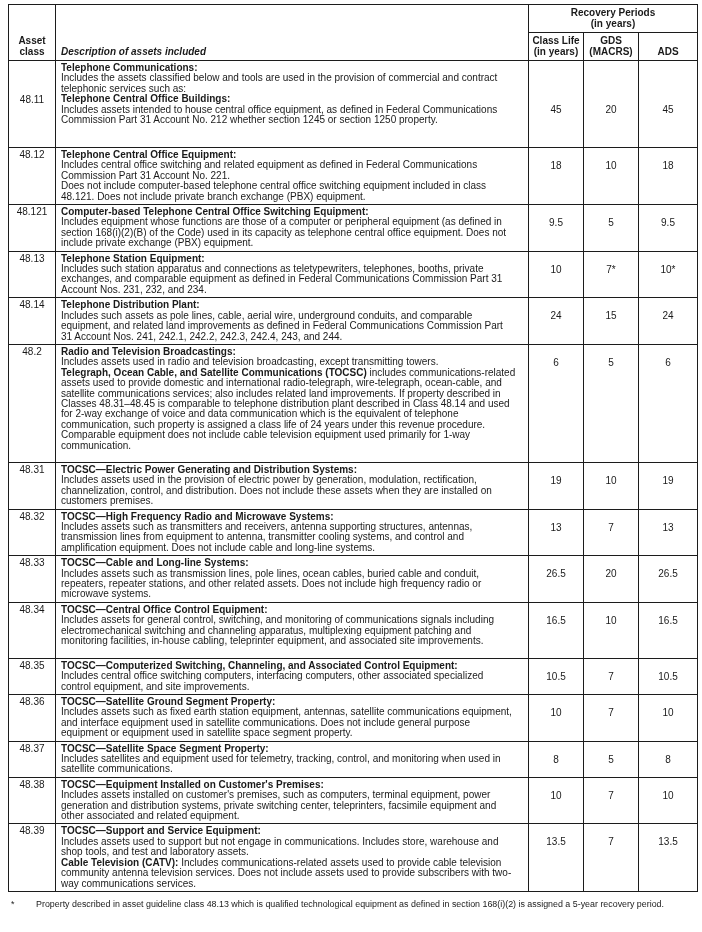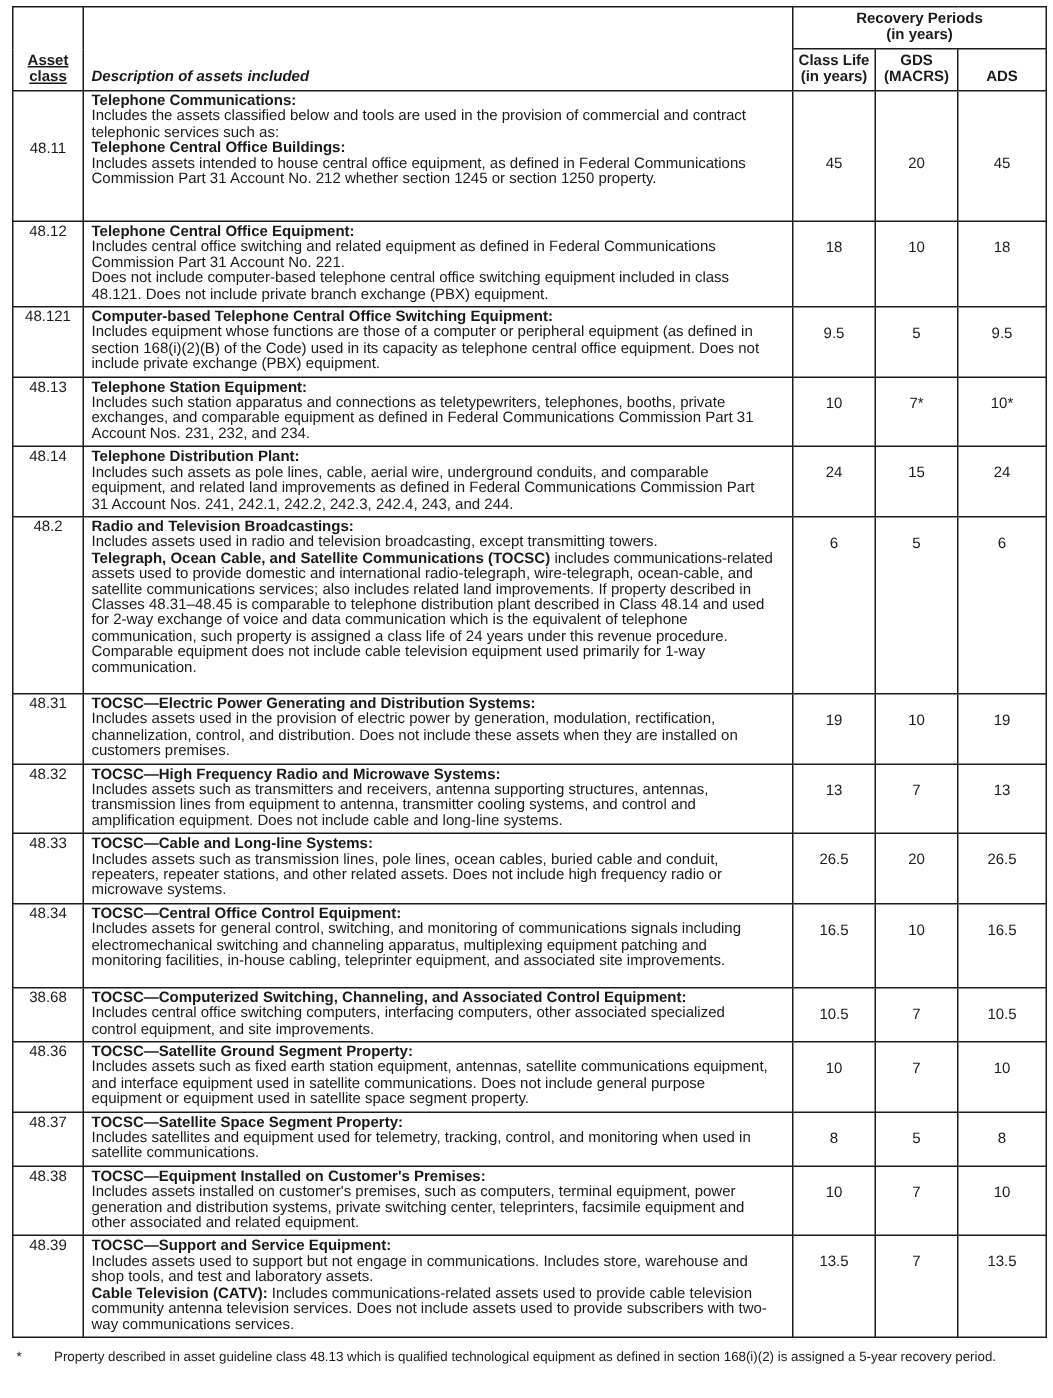--- a/index.html
+++ b/index.html
@@ -29,21 +29,21 @@
     font-size: 10px;
     line-height: 11px;
     font-weight: bold;
     padding: 2px 2px 3px 2px;
     vertical-align: bottom;
     text-align: center;
   }
   thead tr.group-row { height: 22px; }
   thead tr.sub-row { height: 22px; }
   th.desc-h { text-align: left; padding-left: 5px; font-style: italic; }
-  th.asset-h { text-align: center; text-decoration: underline; }
+  th.asset-h { text-align: center; }
   th.group-h { text-align: center; vertical-align: middle; }
 
   tbody td {
     font-size: 10px;
     line-height: 10.4px;
     vertical-align: top;
   }
   td.asset { text-align: center; padding-top: 2px; }
   td.desc  { padding: 2px 12px 2px 5px; }
   td.num   { text-align: center; padding-top: 13px; }
@@ -216,21 +216,21 @@
     <td class="asset">48.34</td>
     <td class="desc">
             <div class="para"><span class="bold">TOCSC—Central Office Control Equipment:</span></div>
             <div class="para"><span>Includes assets for general control, switching, and monitoring of communications signals including electromechanical switching and channeling apparatus, multiplexing equipment patching and monitoring facilities, in-house cabling, teleprinter equipment, and associated site improvements.</span></div>
           </td>
     <td class="num">16.5</td>
     <td class="num">10</td>
     <td class="num">16.5</td>
   </tr>
         <tr>
-    <td class="asset">38.68</td>
+    <td class="asset">48.35</td>
     <td class="desc">
             <div class="para"><span class="bold">TOCSC—Computerized Switching, Channeling, and Associated Control Equipment:</span></div>
             <div class="para"><span>Includes central office switching computers, interfacing computers, other associated specialized control equipment, and site improvements.</span></div>
           </td>
     <td class="num">10.5</td>
     <td class="num">7</td>
     <td class="num">10.5</td>
   </tr>
         <tr>
     <td class="asset">48.36</td>

